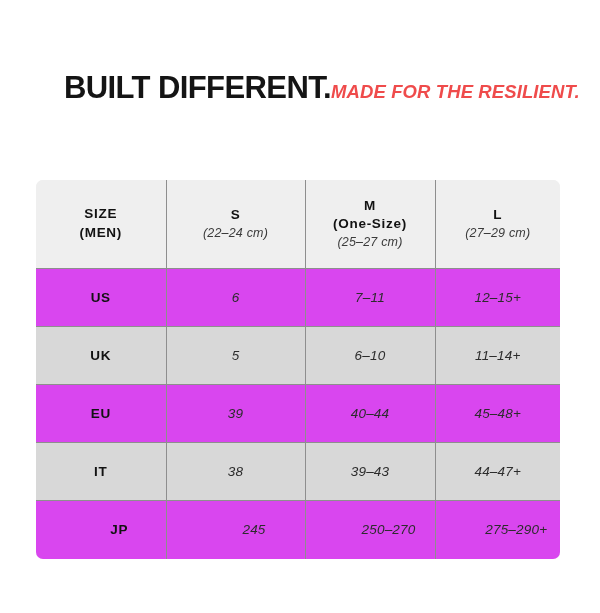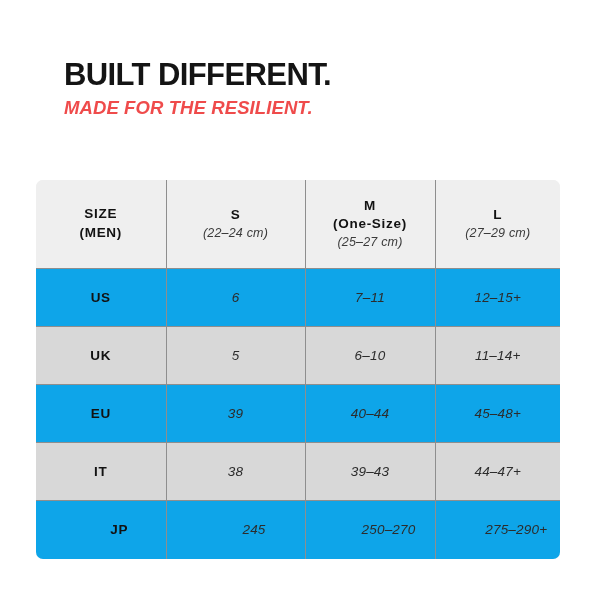--- a/index.html
+++ b/index.html
@@ -47,22 +47,23 @@
     top: 2px;
     font-size: 11px;
     font-weight: bold;
     color: #e8232a;
     letter-spacing: 0.5px;
     line-height: 1;
   }
   .headline-block {
     margin-left: 28px;
     display: flex;
-    flex-direction: column;
+    flex-direction: row;
     justify-content: center;
+    align-items: center;
   }
   .headline {
     font-size: 31px;
     font-weight: bold;
     color: #141414;
     letter-spacing: -0.6px;
     line-height: 1.05;
     white-space: nowrap;
   }
   .tagline {
@@ -126,21 +127,21 @@
     display: block;
     font-size: 12.5px;
     font-style: italic;
     font-weight: normal;
     color: #3b3b3b;
     letter-spacing: 0.2px;
     line-height: 1.38;
   }
 
   tbody tr { height: 58px; }
-  tbody tr.row-light td { background: #0ea5e9; }
+  tbody tr.row-light td { background: #d946ef; }
   tbody tr.row-dark  td { background: #d8d8d8; }
 
   .row-label {
     font-size: 13.5px;
     font-weight: bold;
     color: #121212;
     letter-spacing: 0.7px;
   }
   .cell-val {
     font-size: 13.5px;

